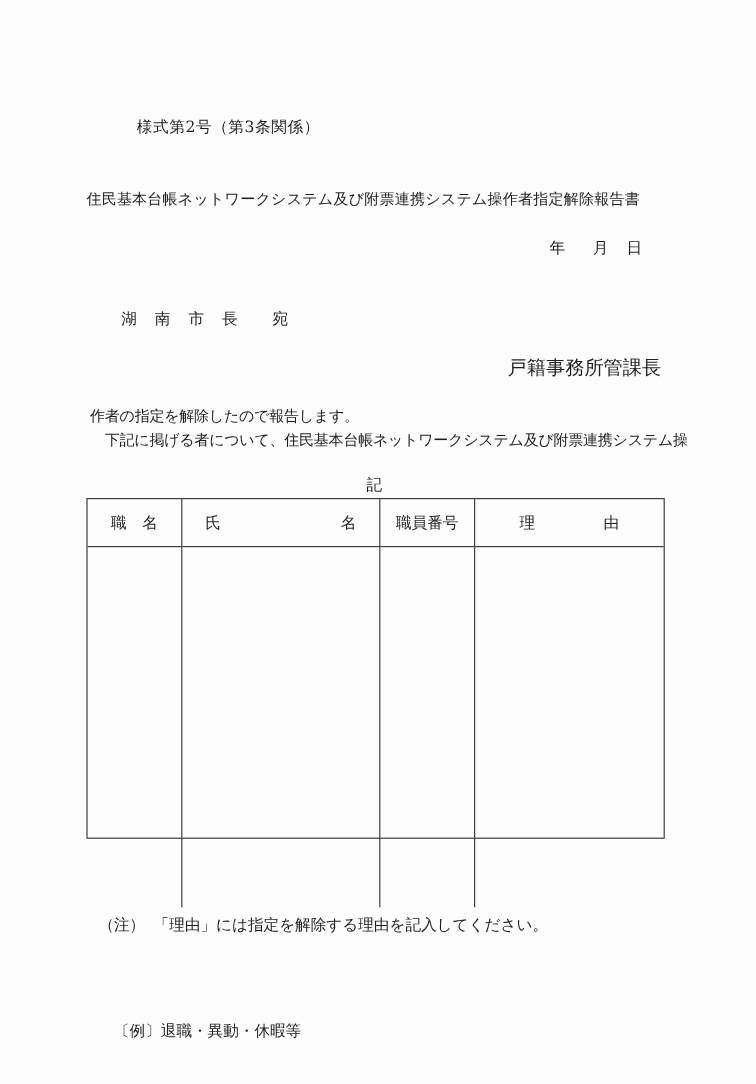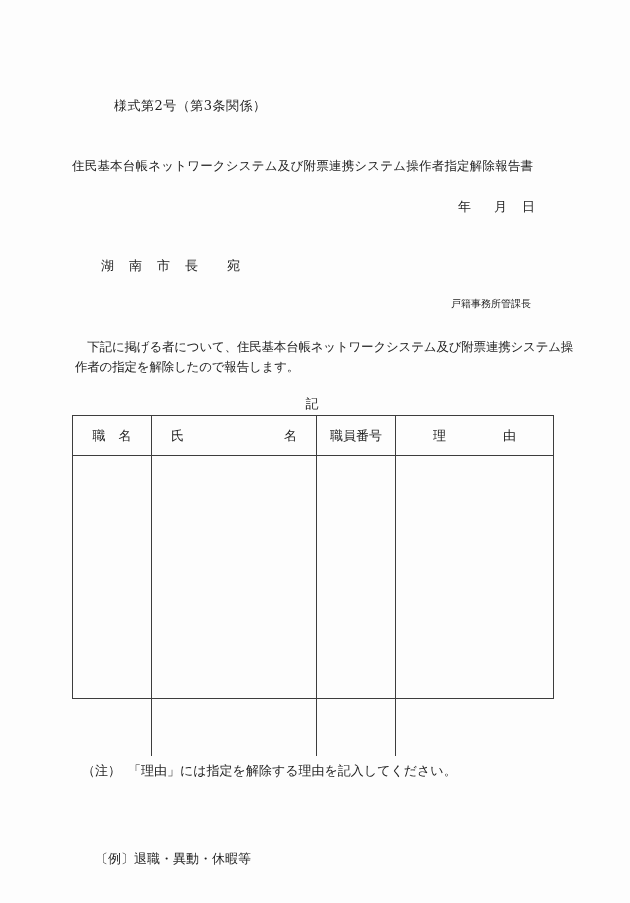--- a/index.html
+++ b/index.html
@@ -20,21 +20,21 @@
     left: 72px; top: 158px; width: 485px;
     text-align: left; font-size: 12.5px; letter-spacing: 0.2px;
   }
 
   .date-line { top: 198px; }
   .date-y { left: 458px; }
   .date-m { left: 494px; }
   .date-d { left: 522px; }
 
   .addressee { left: 101px; top: 257px; letter-spacing: 1px; text-align: right; }
-  .sender    { left: 423px; top: 297px; font-size: 10px; margin-left: 28px; }
+  .sender    { left: 423px; top: 297px; font-size: 16px; }
 
   .body-par { left: 75px; top: 337px; width: 480px; }
   .body-par .line { line-height: 20px; font-size: 12.5px; letter-spacing: -0.2px; white-space: nowrap; }
 
   .record-marker { left: 72px; top: 395px; width: 480px; text-align: center; }
 
   .op-table {
     position: absolute; left: 72px; top: 415px;
     width: 482px; height: 284px;
     border: 1px solid #3d3d3d;
@@ -69,22 +69,22 @@
   <span class="abs date-line date-y">年</span>
   <span class="abs date-line date-m">月</span>
   <span class="abs date-line date-d">日</span>
 </div>
 
 <div class="abs addressee">湖　南　市　長　　宛</div>
 
 <div class="abs sender">戸籍事務所管課長</div>
 
 <div class="abs body-par">
+  <div class="line">作者の指定を解除したので報告します。</div>
   <div class="line">　下記に掲げる者について、住民基本台帳ネットワークシステム及び附票連携システム操</div>
-  <div class="line">作者の指定を解除したので報告します。</div>
 </div>
 
 <div class="abs record-marker">記</div>
 
 <div class="op-table">
 
   <div class="cell">
     <span>職　名</span>
   </div>
   <div class="cell justify pad-name">

